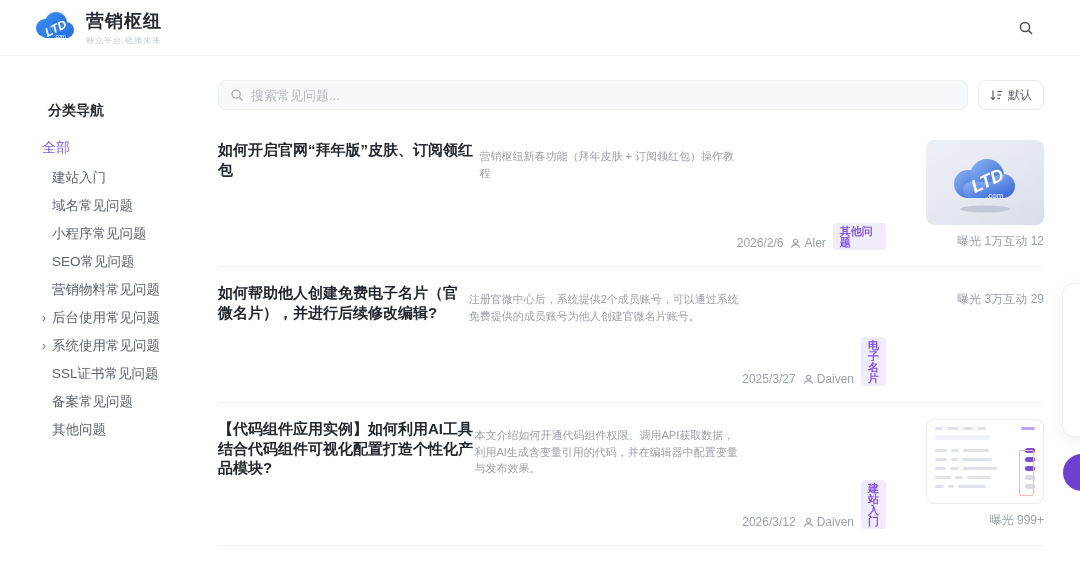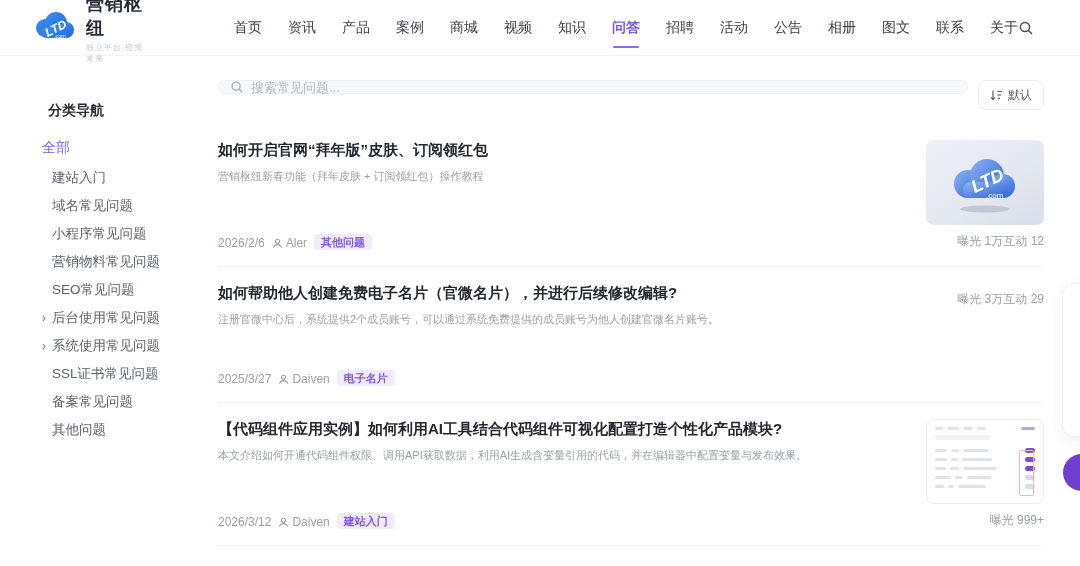--- a/index.html
+++ b/index.html
@@ -23,33 +23,33 @@
   .page { display:flex; }
   .sidebar { width:218px; flex:0 0 218px; padding:26px 0 0 42px; }
   .sb-title { font-size:14px; font-weight:bold; color:#2b2f36; margin-left:6px;margin-top:20px; }
   .sb-all { font-size:14px; color:#7c5ce0; margin-top:19px; cursor:pointer; }
   .sb-item { font-size:13.5px; color:#5d636d; margin-top:14px; height:14px;
     display:flex; align-items:center; padding-left:10px; cursor:pointer; }
   .sb-item .chev { margin-left:-10px; width:10px; color:#6b7280; font-size:12px; line-height:10px; }
 
   .main { flex:1; padding:24px 36px 0 0; }
   .search-row { display:flex; gap:10px; }
-  .search-box { flex:1; height:14px; background:#f7f8fa; border:1px solid #eef0f3;
+  .search-box { flex:1; height:30px; background:#f7f8fa; border:1px solid #eef0f3;
     border-radius:8px; display:flex; align-items:center; gap:7px; padding:0 11px; }
   .search-box input { border:none; outline:none; background:transparent; flex:1;
     font-size:13px; color:#555; font-family:inherit; }
   .search-box input::placeholder { color:#b3b9c2; }
   .sort-btn { height:30px; padding:0 11px; background:#fff; border:1px solid #e8eaee;
     border-radius:8px; display:flex; align-items:center; gap:5px; font-size:12px;
     color:#596068; cursor:pointer; white-space:nowrap; }
 
   
   .list { margin-top:14px; }
   .article { display:flex; padding:16px 0; border-bottom:1px solid #f2f3f5; cursor:pointer; }
-  .a-body { flex:1; display:flex; flex-direction:column; min-height:103px; padding-right:40px; }
+  .a-body { flex:1; display:flex; min-height:103px; padding-right:40px; }
   .a-title { font-size:15px; font-weight:bold; color:#23272e; line-height:1.3; }
   .a-desc { margin-top:8px; font-size:11px; color:#9ba0a8; line-height:1.5; }
   .a-meta { margin-top:auto; display:flex; align-items:flex-end; gap:7px;
     font-size:12px; color:#9aa0a8; }
   .a-author { display:flex; align-items:center; gap:3px; }
   .badge { background:#f1ecfc; color:#8257e6; font-size:11px; font-weight:bold;
     padding:2.5px 7px; border-radius:4px; line-height:1; }
   .a-side { width:118px; flex:0 0 118px; display:flex; flex-direction:column; }
   .thumb { width:118px; height:85px; border-radius:8px; overflow:hidden; position:relative; }
   .a-stats { margin-top:8px; font-size:12px; color:#9aa0a8; text-align:right; white-space:nowrap; }
@@ -104,37 +104,20 @@
         <text x="11" y="23" transform="rotate(-26 19 17)" fill="#fff" font-size="12" font-weight="bold" font-style="italic">LTD</text>
         <text x="21" y="27" fill="#fff" font-size="5.5">.com</text>
       </svg>
     </span>
     <span class="logo-txt">
       <div class="name">营销枢纽</div>
       <div class="tagline">独立平台,链接未来</div>
     </span>
   </div>
 
-  <nav class="nav">
-    <span class="nav-item">首页</span>
-    <span class="nav-item">资讯</span>
-    <span class="nav-item">产品</span>
-    <span class="nav-item">案例</span>
-    <span class="nav-item">商城</span>
-    <span class="nav-item">视频</span>
-    <span class="nav-item">知识</span>
-    <span class="nav-item active">问答</span>
-    <span class="nav-item">招聘</span>
-    <span class="nav-item">活动</span>
-    <span class="nav-item">公告</span>
-    <span class="nav-item">相册</span>
-    <span class="nav-item">图文</span>
-    <span class="nav-item">联系</span>
-    <span class="nav-item">关于</span>
-  </nav>
 
   <span class="hdr-search">
     <svg width="16" height="16" viewBox="0 0 16 16" fill="none" stroke="#4a4f57" stroke-width="1.5">
       <circle cx="7" cy="7" r="4.6"></circle>
         <line x1="10.4" y1="10.4" x2="14" y2="14"></line>
     </svg>
   </span>
 </div>
 
 <div class="page">
@@ -146,24 +129,24 @@
     <div class="sb-item">
         <span>建站入门</span>
       </div>
     <div class="sb-item">
         <span>域名常见问题</span>
       </div>
     <div class="sb-item">
         <span>小程序常见问题</span>
       </div>
     <div class="sb-item">
+        <span>SEO常见问题</span>
+      </div>
+    <div class="sb-item">
         <span>营销物料常见问题</span>
-      </div>
-    <div class="sb-item">
-        <span>SEO常见问题</span>
       </div>
     <div class="sb-item">
       <span class="chev">›</span>
       <span>后台使用常见问题</span>
     </div>
     <div class="sb-item">
       <span class="chev">›</span>
       <span>系统使用常见问题</span>
     </div>
     <div class="sb-item">

